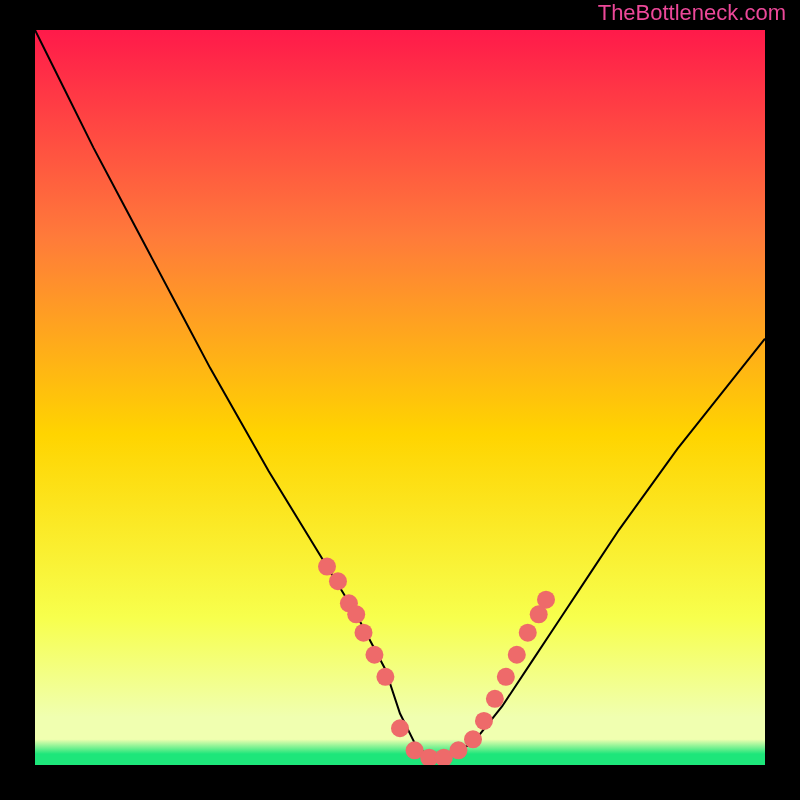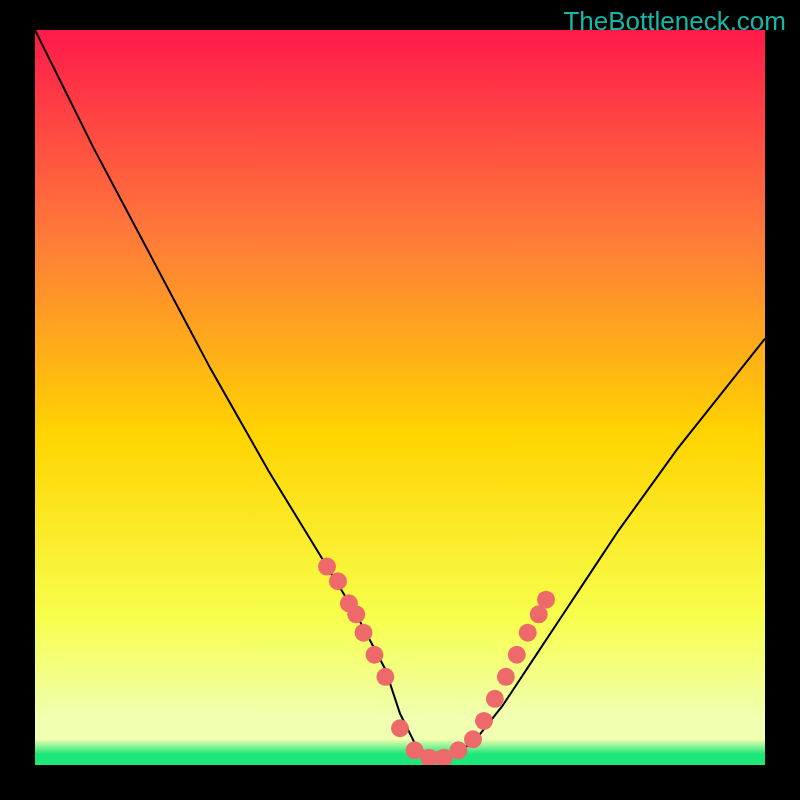--- a/index.html
+++ b/index.html
@@ -1,18 +1,18 @@
 <!DOCTYPE html>
 <html><head>
 <meta charset="utf-8">
 <style>
   * { margin: 0; padding: 0; box-sizing: border-box; }
   body { width: 800px; height: 800px; background: #000; position: relative; font-family: Arial, sans-serif; }
   .container { width: 800px; height: 800px; position: relative; background: #000; }
-  .watermark { position: absolute; top: 6px; right: 14px; color: #14b8a6; font-size: 26px; z-index: 10; font-family: Arial, sans-serif; }
+  .watermark { position: absolute; top: 0; right: 14px; color: #ec4899; font-size: 22px; z-index: 10; font-family: Arial, sans-serif; }
   .plot-area { position: absolute; left: 35px; top: 30px; width: 730px; height: 735px; }
   svg { display: block; }
 </style>
 </head>
 <body>
 <div class="container">
   <div class="watermark">TheBottleneck.com</div>
   <div class="plot-area">
     <svg id="chart-svg" width="730" height="735" viewBox="0 0 730 735">
         <defs>

